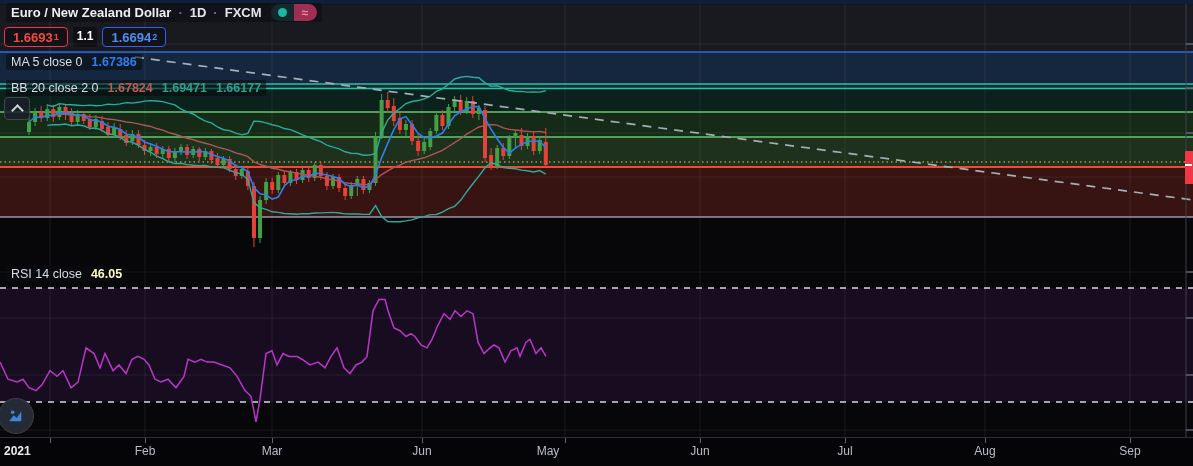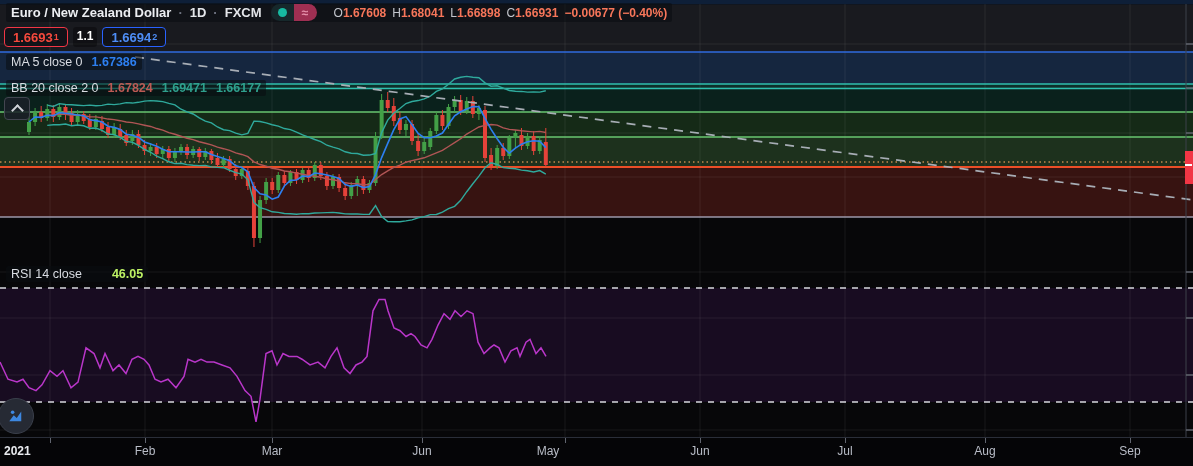--- a/index.html
+++ b/index.html
@@ -28,21 +28,21 @@
   .qbox sup{font-size:9px;margin-left:1px;}
   .qmid{color:#fff;font-size:12px;font-weight:700;padding:2px 4px;background:rgba(0,0,0,0.35);border-radius:3px;}
   .legend{left:6px;font-size:12.5px;color:#d9dce2;}
   .legend .chip{gap:9px;}
   .ma-row{top:54px;}
   .bb-row{top:80px;}
   .rsi-row{top:266px;}
   .v-ma{color:#2d7ff0;font-weight:600;}
   .v-bb-basis{color:#bd5a54;font-weight:600;}
   .v-bb-band{color:#2fa08d;font-weight:600;}
-  .v-rsi{color:#bef264;font-weight:600;margin-left:21px;}
+  .v-rsi{color:#fef9c3;font-weight:600;}
   .caretbtn{top:97px;left:4px;width:24px;height:21px;background:rgba(26,30,40,0.85);
             border:1px solid #434651;border-radius:4px;display:flex;align-items:center;justify-content:center;cursor:pointer;}
   .chev{width:7px;height:7px;border-left:2px solid #cfd2d8;border-top:2px solid #cfd2d8;
         transform:rotate(45deg);margin-top:3px;}
   .fab{top:398px;left:-2px;width:34px;height:34px;border-radius:50%;background:#262a34;
        border:1px solid #3a3f4b;display:flex;align-items:center;justify-content:center;cursor:pointer;}
   .marker{top:151px;right:0;width:8px;height:33px;z-index:4;}
   .marker .dash{position:absolute;left:0;top:13px;width:7px;height:2px;background:#fff;}
   .xaxis{left:0;bottom:0;width:1193px;height:28px;background:#050507;border-top:1px solid #2a2e39;z-index:4;}
   .xlab{position:absolute;top:6px;transform:translateX(-50%);font-size:12px;color:#b9bdc7;}
@@ -287,27 +287,20 @@
       <span class="tsep">·</span>
       <span class="tf">1D</span>
       <span class="tsep">·</span>
       <span class="exch">FXCM</span>
       <span class="pill">
         <span class="seg1">
             <i></i>
           </span>
         <span class="seg2">≈</span>
       </span>
-      <span class="ohlc">
-        <span><span class="lt">O</span><span class="vl">1.67608</span></span>
-        <span><span class="lt">H</span><span class="vl">1.68041</span></span>
-        <span><span class="lt">L</span><span class="vl">1.66898</span></span>
-        <span><span class="lt">C</span><span class="vl">1.66931</span></span>
-        <span class="vl">−0.00677 (−0.40%)</span>
-      </span>
     </span>
   </div>
 
   <div class="overlay quoterow">
     <span class="qbox qbid">
       <span>1.6693</span>
         <sup>1</sup>
     </span>
     <span class="qmid">1.1</span>
     <span class="qbox qask">

